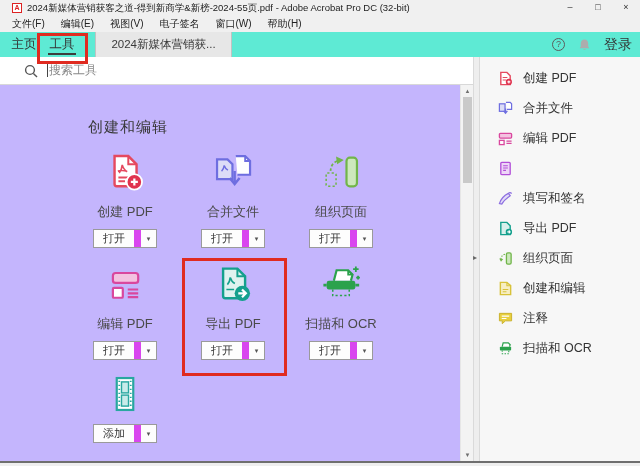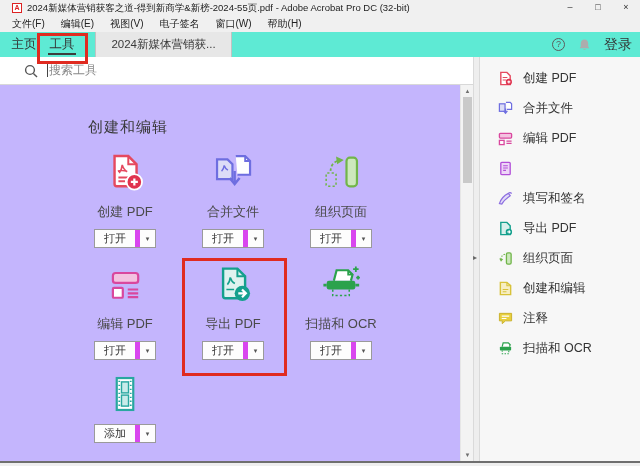--- a/index.html
+++ b/index.html
@@ -49,21 +49,21 @@
   .content { position:absolute; left:0; top:85px; width:460px; height:376px; background:#c4b5fd; overflow:hidden; }
   .section-title { position:absolute; left:88px; top:33px; font-size:15px; color:#383838; font-weight:500; letter-spacing:1px; }
 
   .card { position:absolute; width:108px; height:104px; text-align:center; }
   .c1 { left:71px; } .c2 { left:179px; } .c3 { left:287px; }
   .r1 { top:65px; } .r2 { top:177px; } .r3 { top:287px; }
   .card-icon { height:44px; display:flex; justify-content:center; }
   .card-icon svg { width:44px; height:44px; }
   .card-label { margin-top:9px; font-size:13px; color:#4a4a4a; }
   .split-btn { display:inline-flex; margin-top:8px; height:19px; border:1px solid #9a9a9a; background:#fdfdfd; }
-  .sb-main { padding:0 9px; font-size:11px; line-height:17px; color:#333; border-right:5px solid #d946ef; }
+  .sb-main { padding:0 9px; font-size:11px; line-height:17px; color:#333; border-right:7px solid #d946ef; }
   .sb-arrow { width:15px; font-size:7px; line-height:17px; color:#555; text-align:center; }
 
   
   .vscroll { position:absolute; left:460px; top:85px; width:13px; height:376px; background:#f3f3f3;
              border-left:1px solid #e6e6e6; }
   .vs-up,.vs-down { position:absolute; left:0; width:13px; height:12px; font-size:6px; color:#6f6f6f;
                     text-align:center; line-height:12px; }
   .vs-up { top:0; } .vs-down { bottom:0; }
   .vs-thumb { position:absolute; left:2px; top:12px; width:9px; height:86px; background:#c9c9c9; }
 

